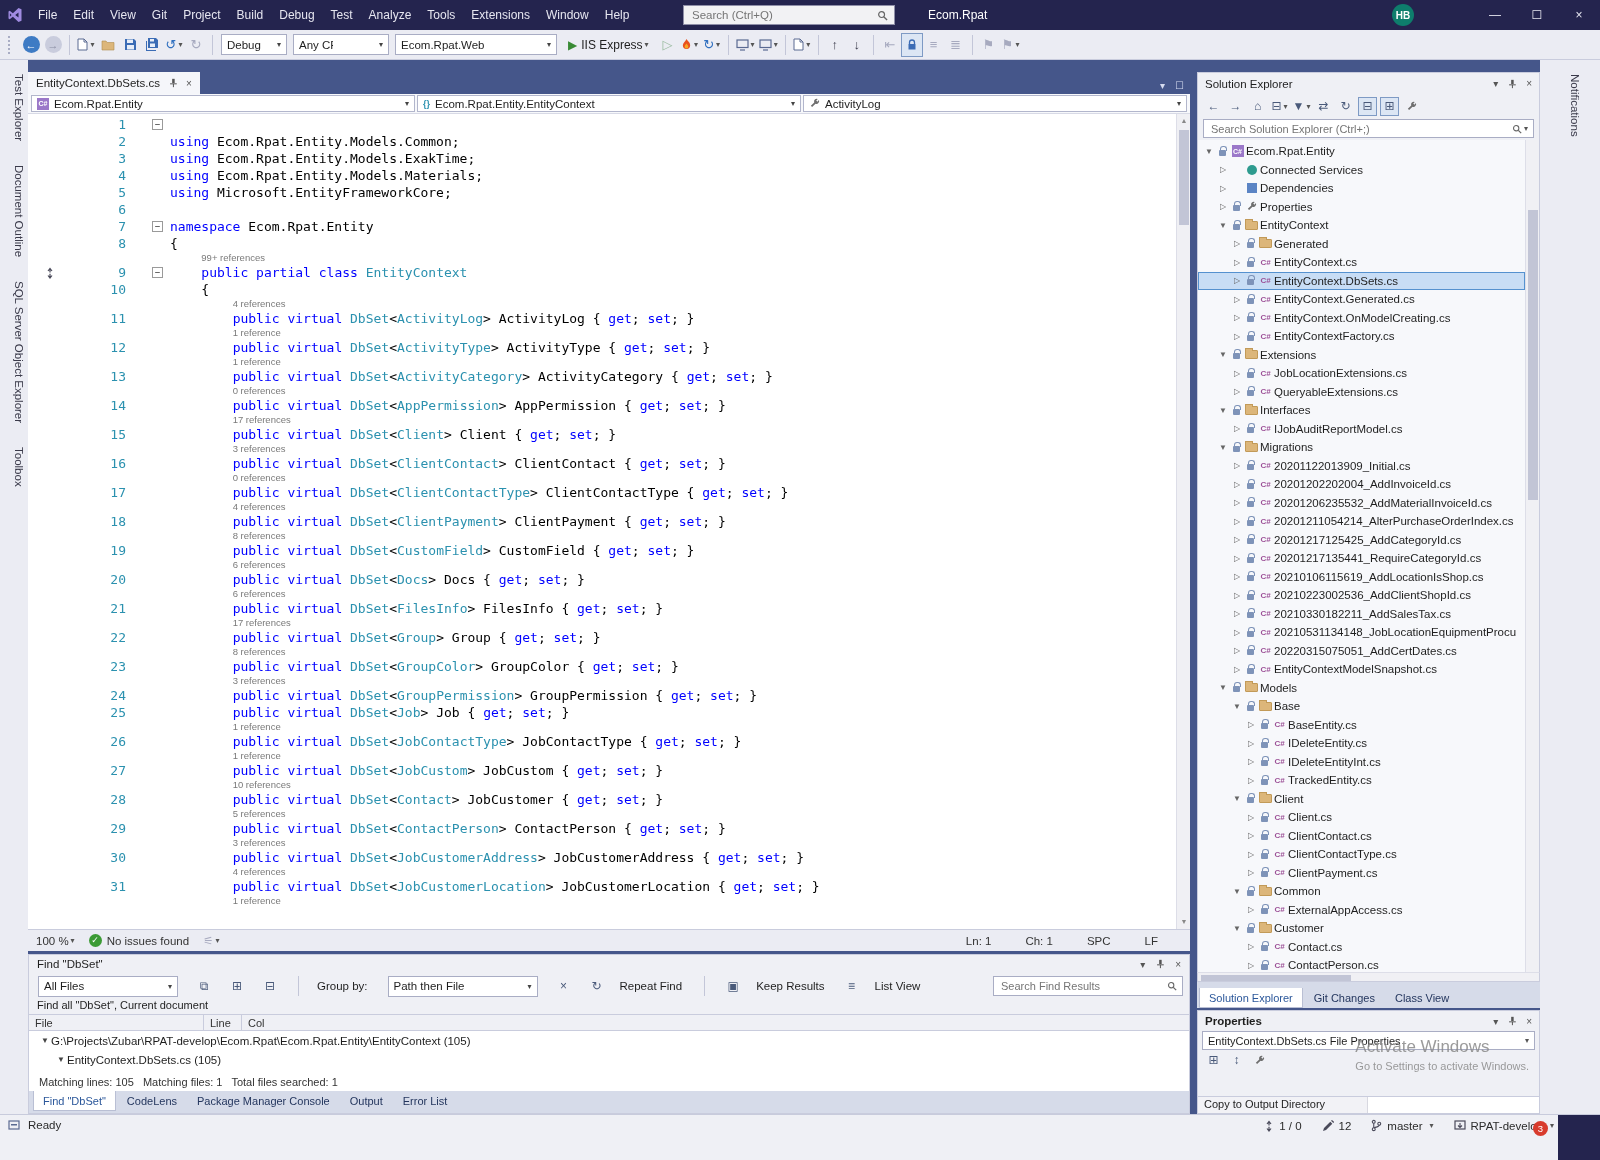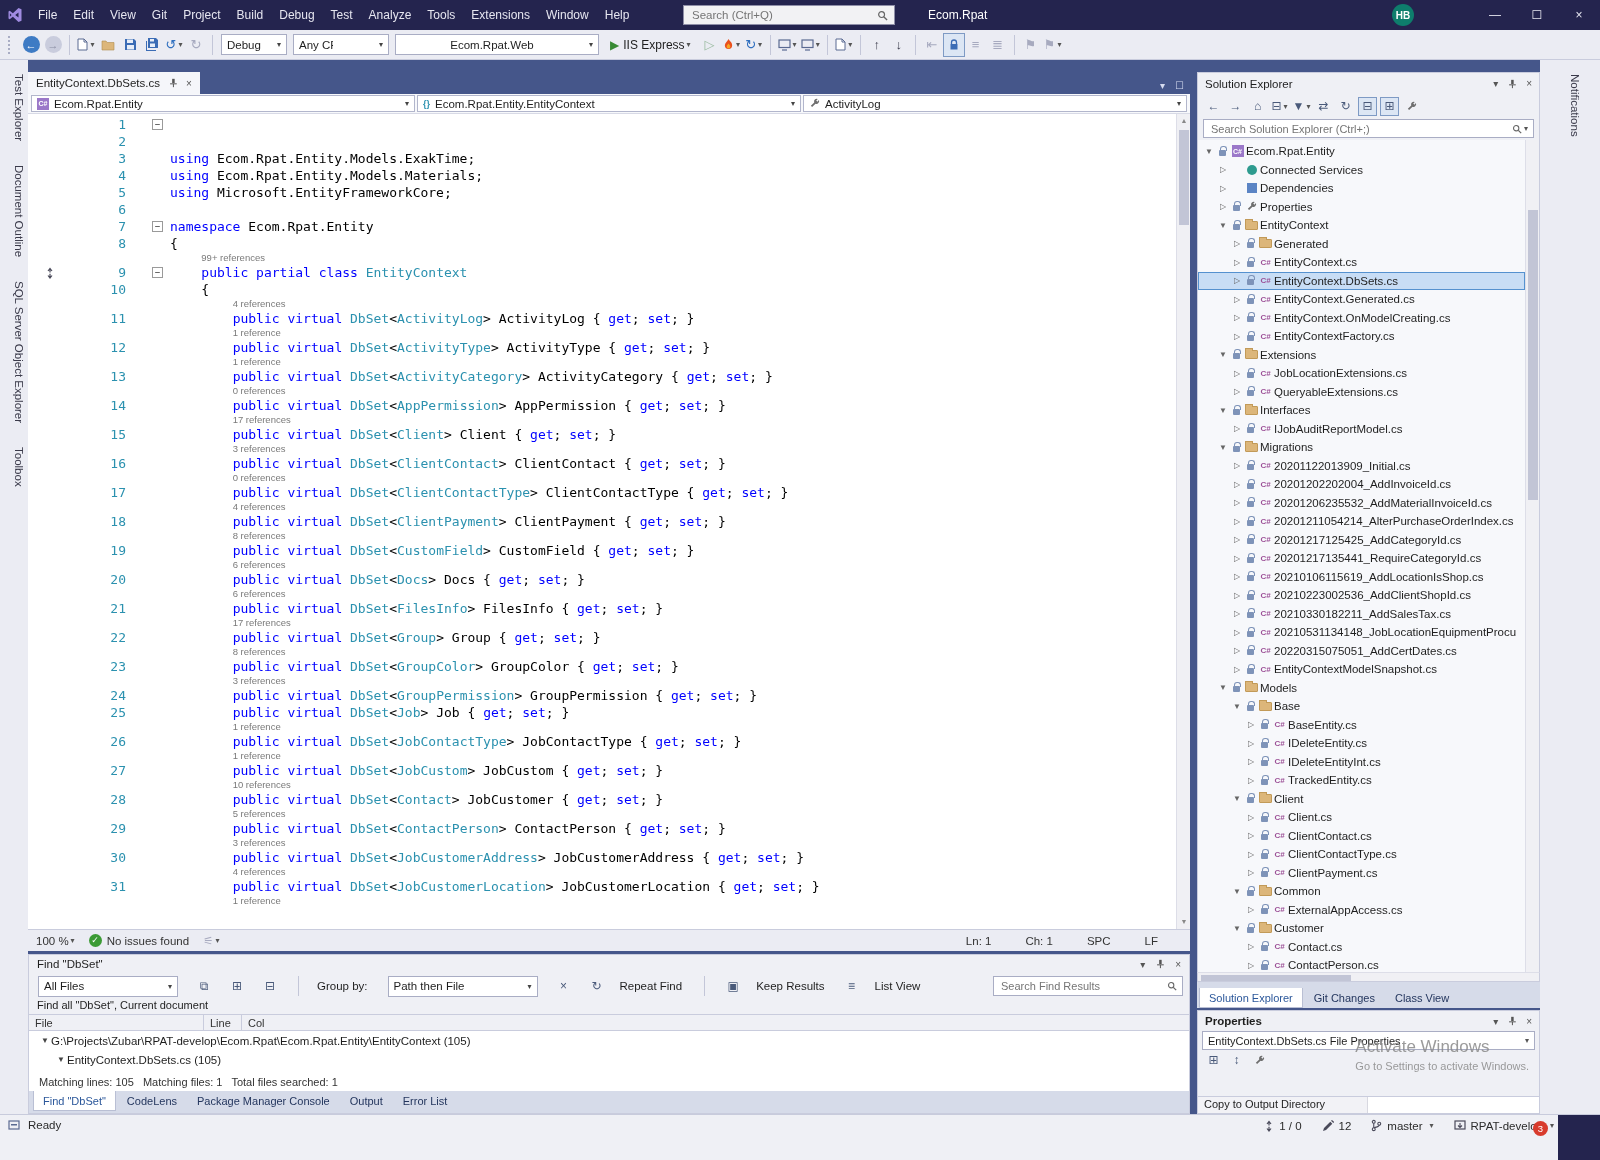--- a/index.html
+++ b/index.html
@@ -227,21 +227,21 @@
     </span>
     <span class="tb-sep"></span>
     <div class="combo" style="width: 66px;">
       <span class="lbl">Debug</span>
       <span class="chev">▾</span>
     </div>
     <div class="combo" style="width: 96px; gap: 40px;">
       <span class="lbl">Any CPU</span>
       <span class="chev">▾</span>
     </div>
-    <div class="combo" style="width: 204px; text-align: center;">
+    <div class="combo" style="width: 162px;">
       <span class="lbl">Ecom.Rpat.Web</span>
       <span class="chev">▾</span>
     </div>
     <div id="run-button">
       <span class="play">▶</span>
       <span>IIS Express</span>
       <span class="tb-dd">▾</span>
     </div>
     <span class="tb-btn">
       <span class="tb-glyph c-dimgreen">▷</span>
@@ -364,21 +364,21 @@
       </span>
       <span>ActivityLog</span>
       <span class="grow"></span>
         <span class="bc-chev">▾</span>
     </div>
   </div>
 
   <div id="code-area">
     <div id="code-lines">
         <div class="code-row"><span class="m"></span><span class="ln">1</span><span class="fold"><span class="box">−</span></span></div>
-        <div class="code-row"><span class="m"></span><span class="ln">2</span><span class="fold"></span></div>
+        <div class="code-row"><span class="m"></span><span class="ln">2</span><span class="fold"></span><span class="codetext"><span class="k">using</span><span class="p"> Ecom.Rpat.Entity.Models.Common;</span></span></div>
         <div class="code-row"><span class="m"></span><span class="ln">3</span><span class="fold"></span><span class="codetext"><span class="k">using</span><span class="p"> Ecom.Rpat.Entity.Models.ExakTime;</span></span></div>
         <div class="code-row"><span class="m"></span><span class="ln">4</span><span class="fold"></span><span class="codetext"><span class="k">using</span><span class="p"> Ecom.Rpat.Entity.Models.Materials;</span></span></div>
         <div class="code-row"><span class="m"></span><span class="ln">5</span><span class="fold"></span><span class="codetext"><span class="k">using</span><span class="p"> Microsoft.EntityFrameworkCore;</span></span></div>
         <div class="code-row"><span class="m"></span><span class="ln">6</span><span class="fold"></span><span class="codetext"></span></div>
         <div class="code-row"><span class="m"></span><span class="ln">7</span><span class="fold"><span class="box">−</span></span><span class="codetext"><span class="k">namespace</span><span class="p"> Ecom.Rpat.Entity</span></span></div>
         <div class="code-row"><span class="m"></span><span class="ln">8</span><span class="fold"></span><span class="codetext"><span class="p">{</span></span></div>
         <div class="lens-row">
           <span class="m"></span>
           <span class="ln"></span>
           <span class="fold"></span>

